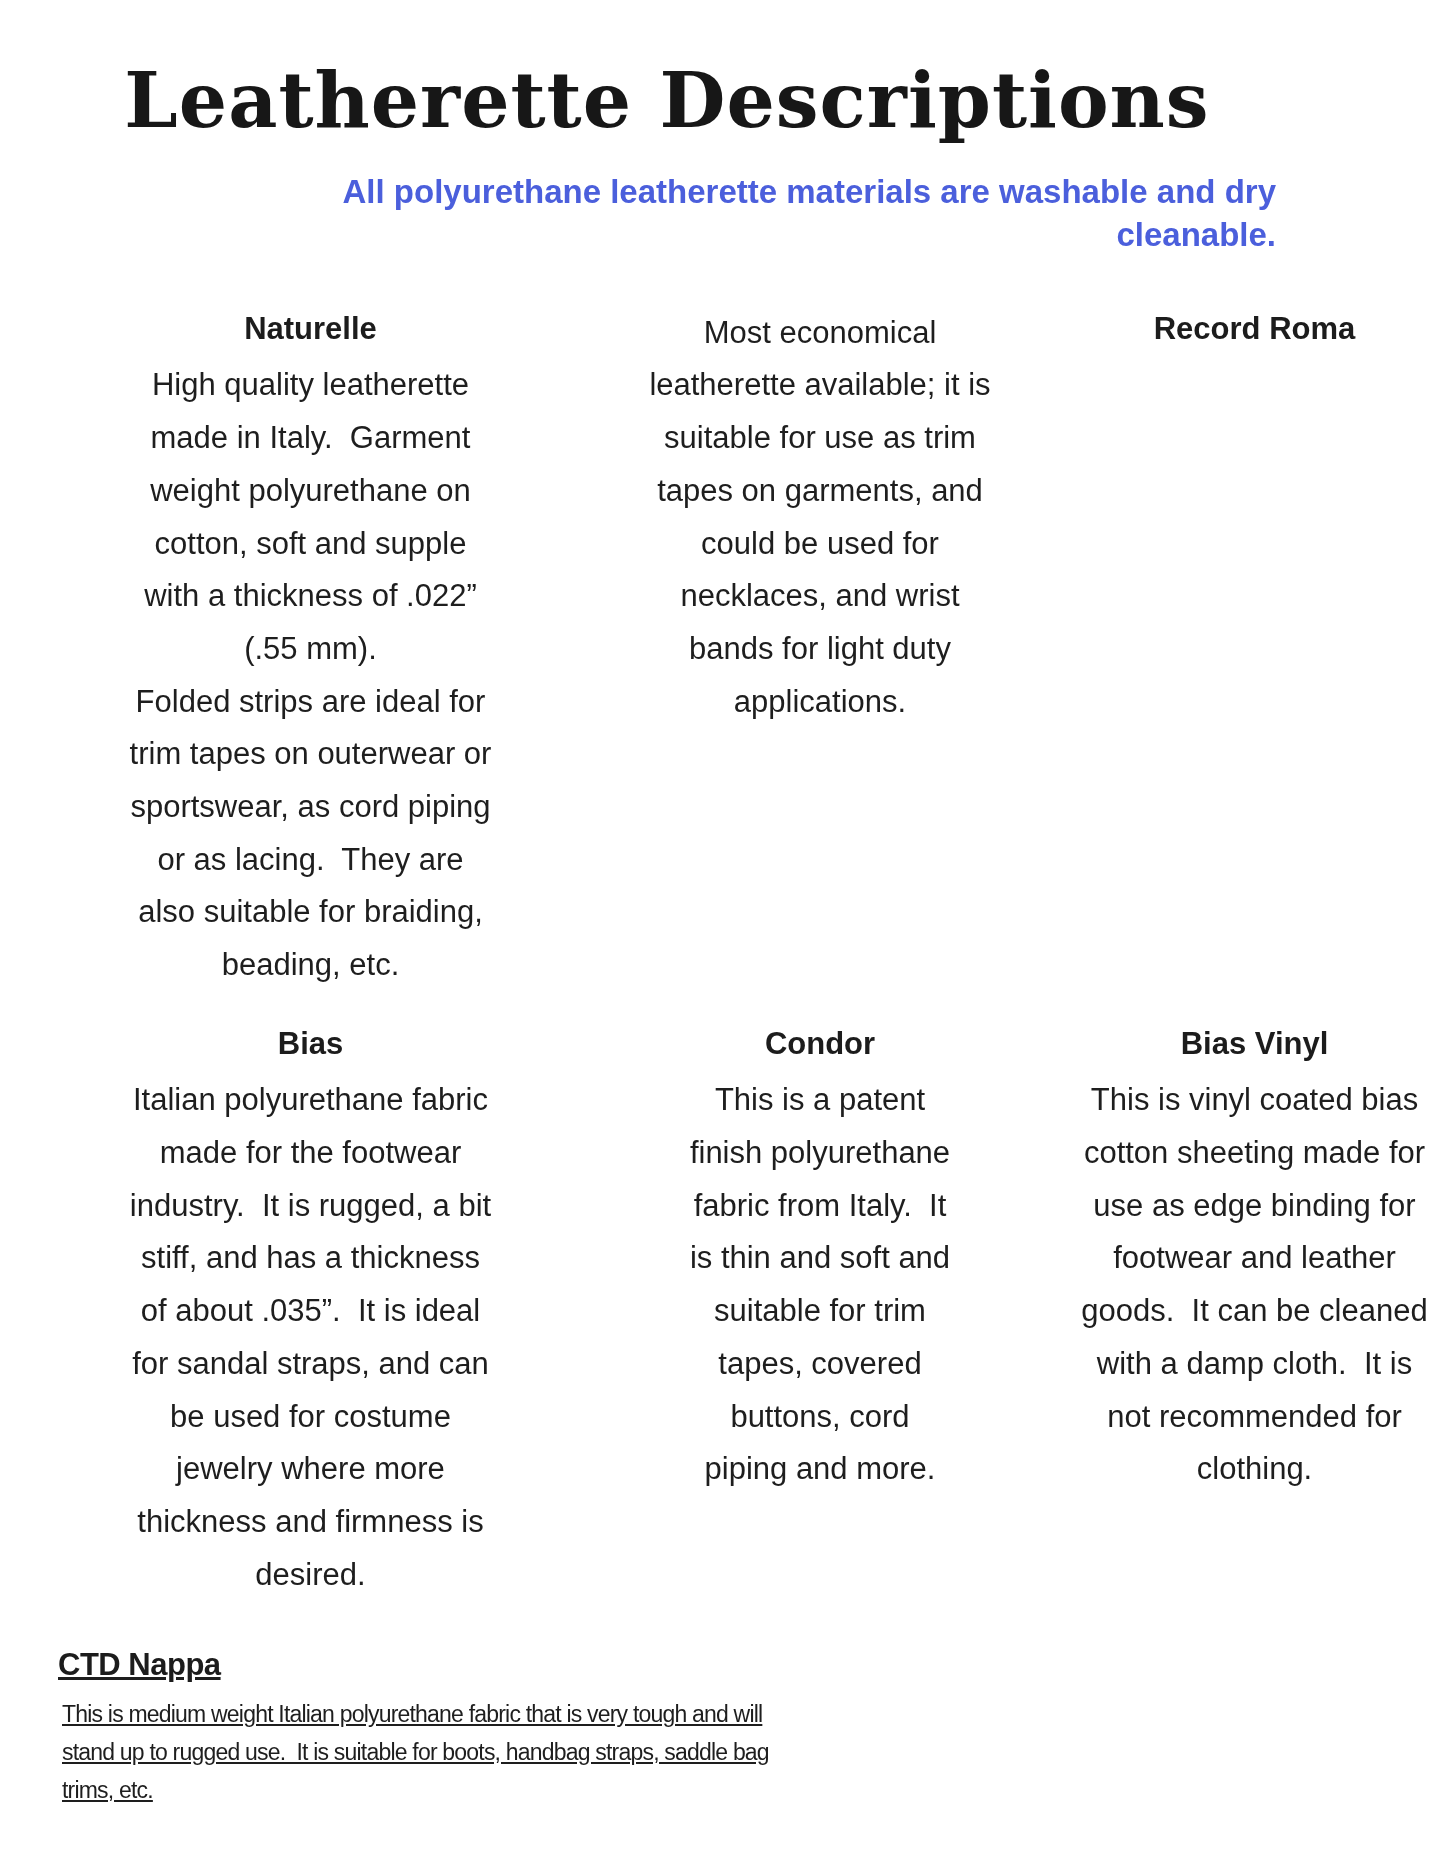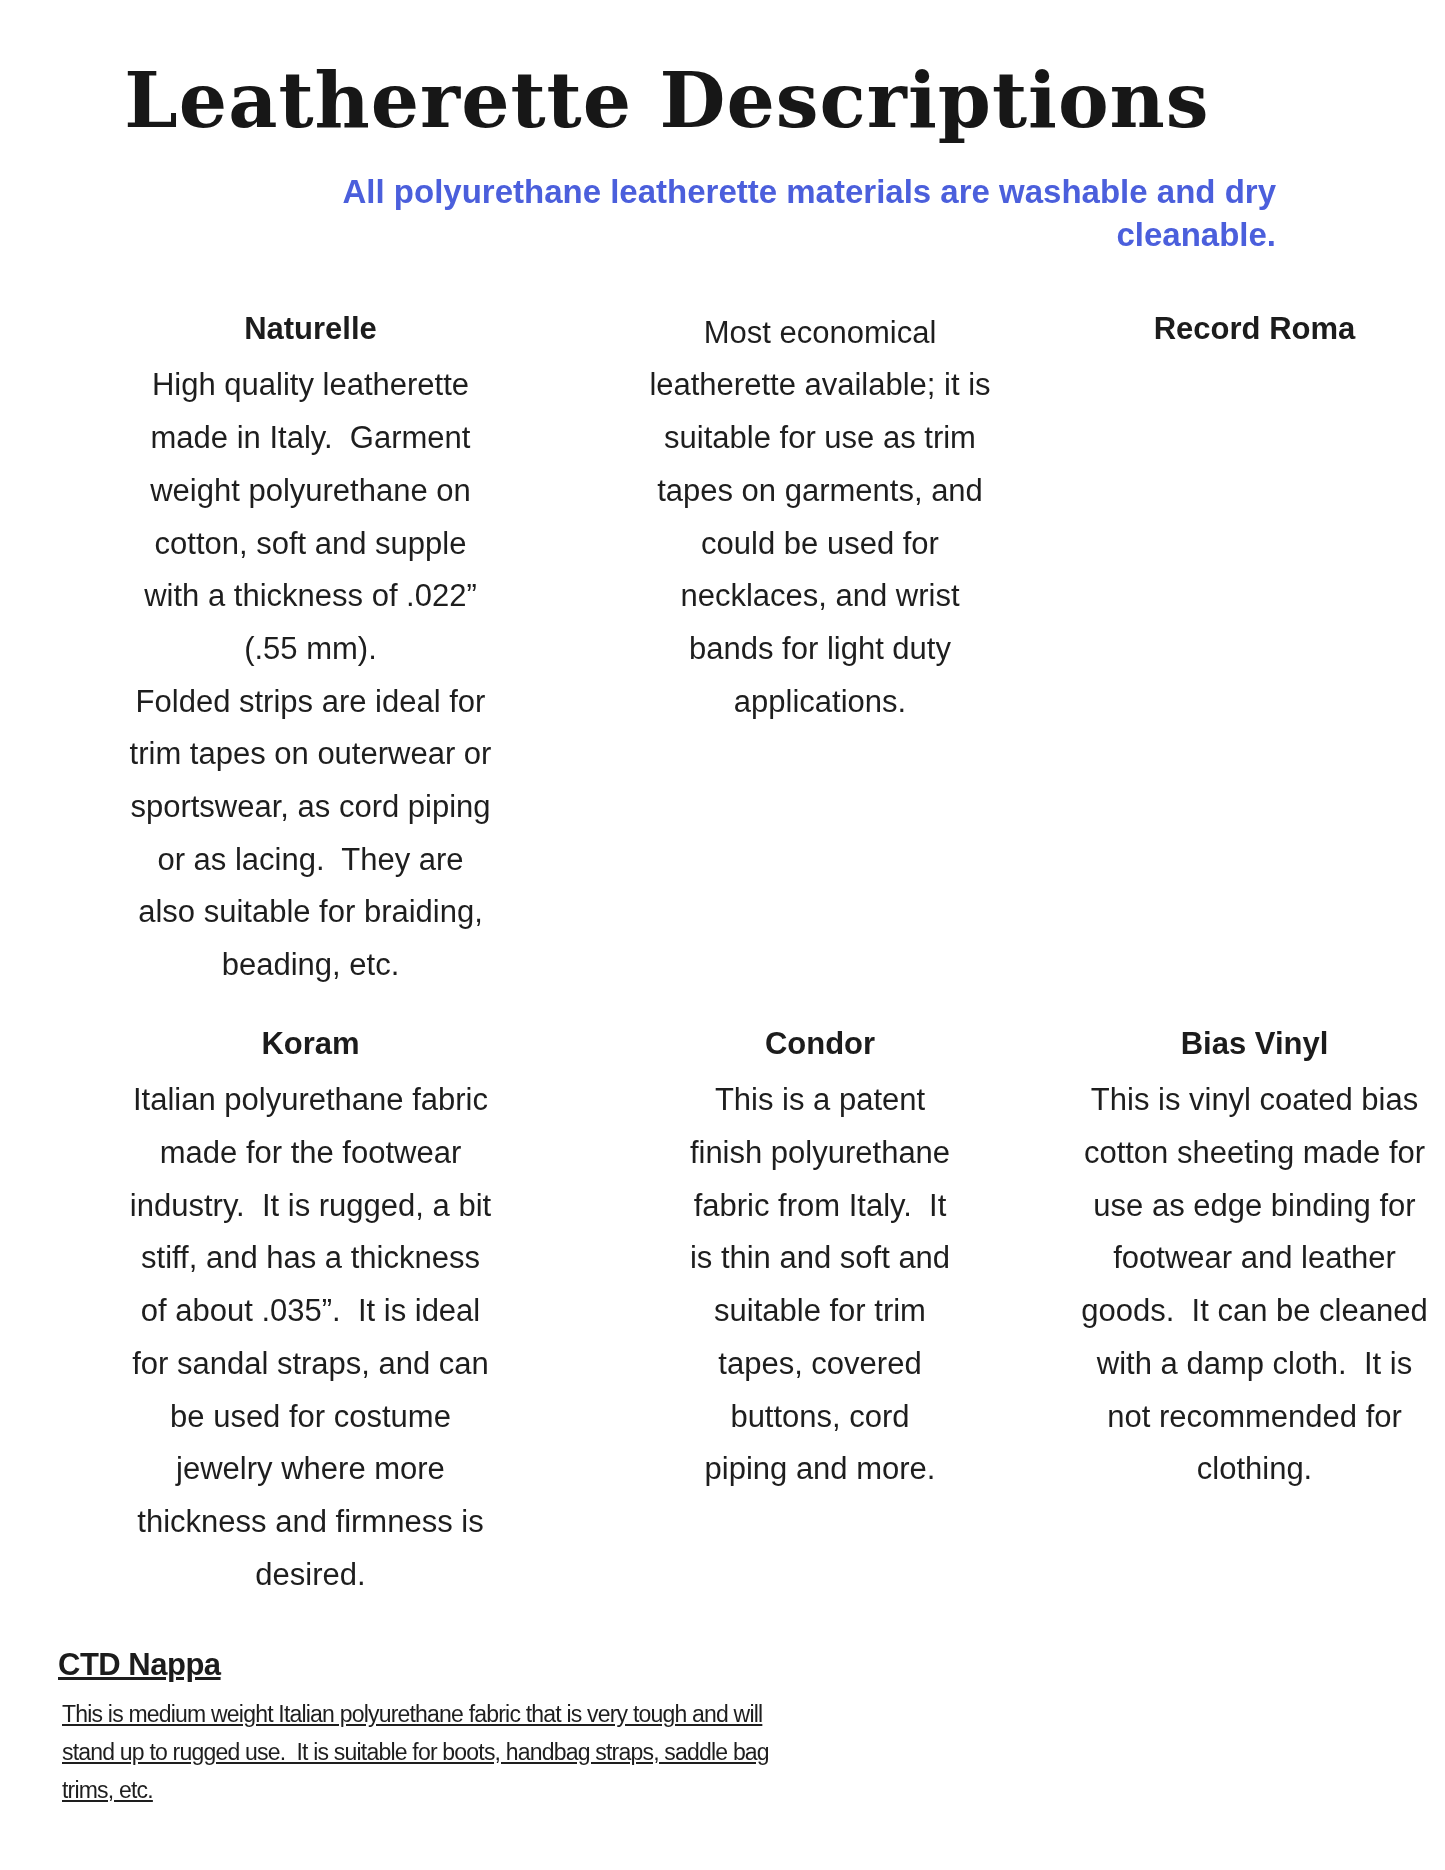--- a/index.html
+++ b/index.html
@@ -116,21 +116,21 @@
 necklaces, and wrist
 bands for light duty
 applications.</p>
     </section>
 
     <section class="section-card">
       <h2 class="section-heading">Record Roma</h2>
     </section>
 
     <section class="section-card">
-      <h2 class="section-heading">Koram</h2>
+      <h2 class="section-heading">Bias</h2>
       <p class="section-body">Italian polyurethane fabric
 made for the footwear
 industry.  It is rugged, a bit
 stiff, and has a thickness
 of about .035”.  It is ideal
 for sandal straps, and can
 be used for costume
 jewelry where more
 thickness and firmness is
 desired.</p>

